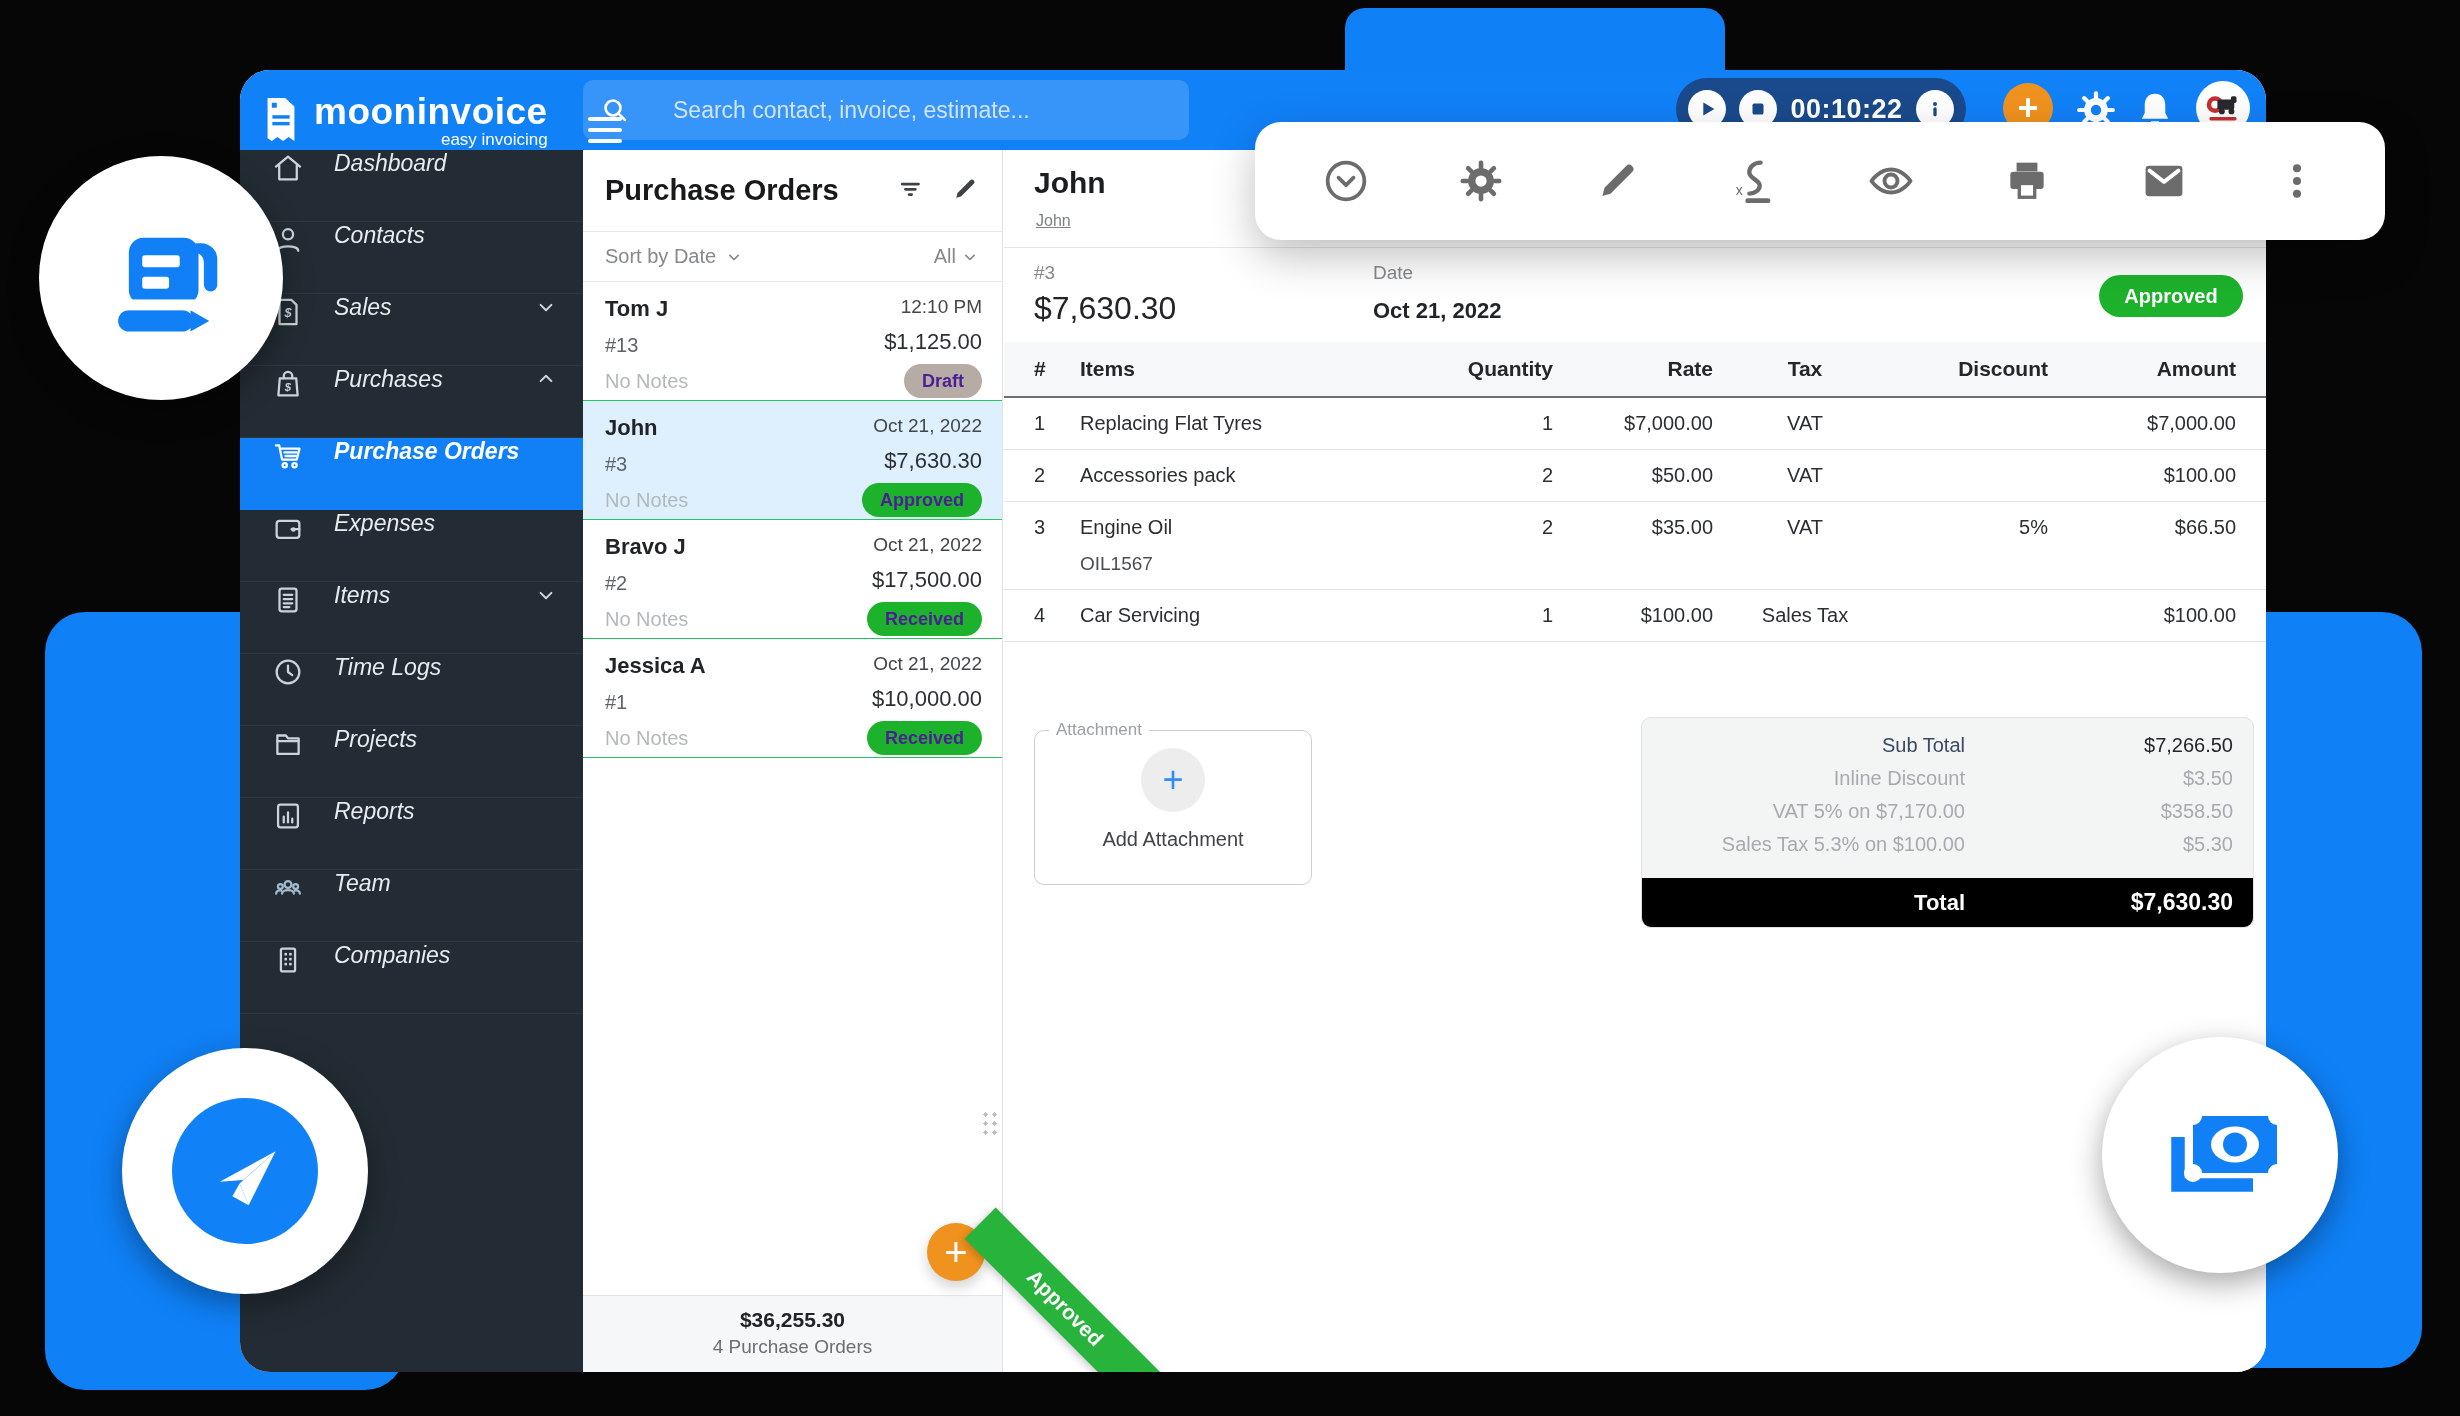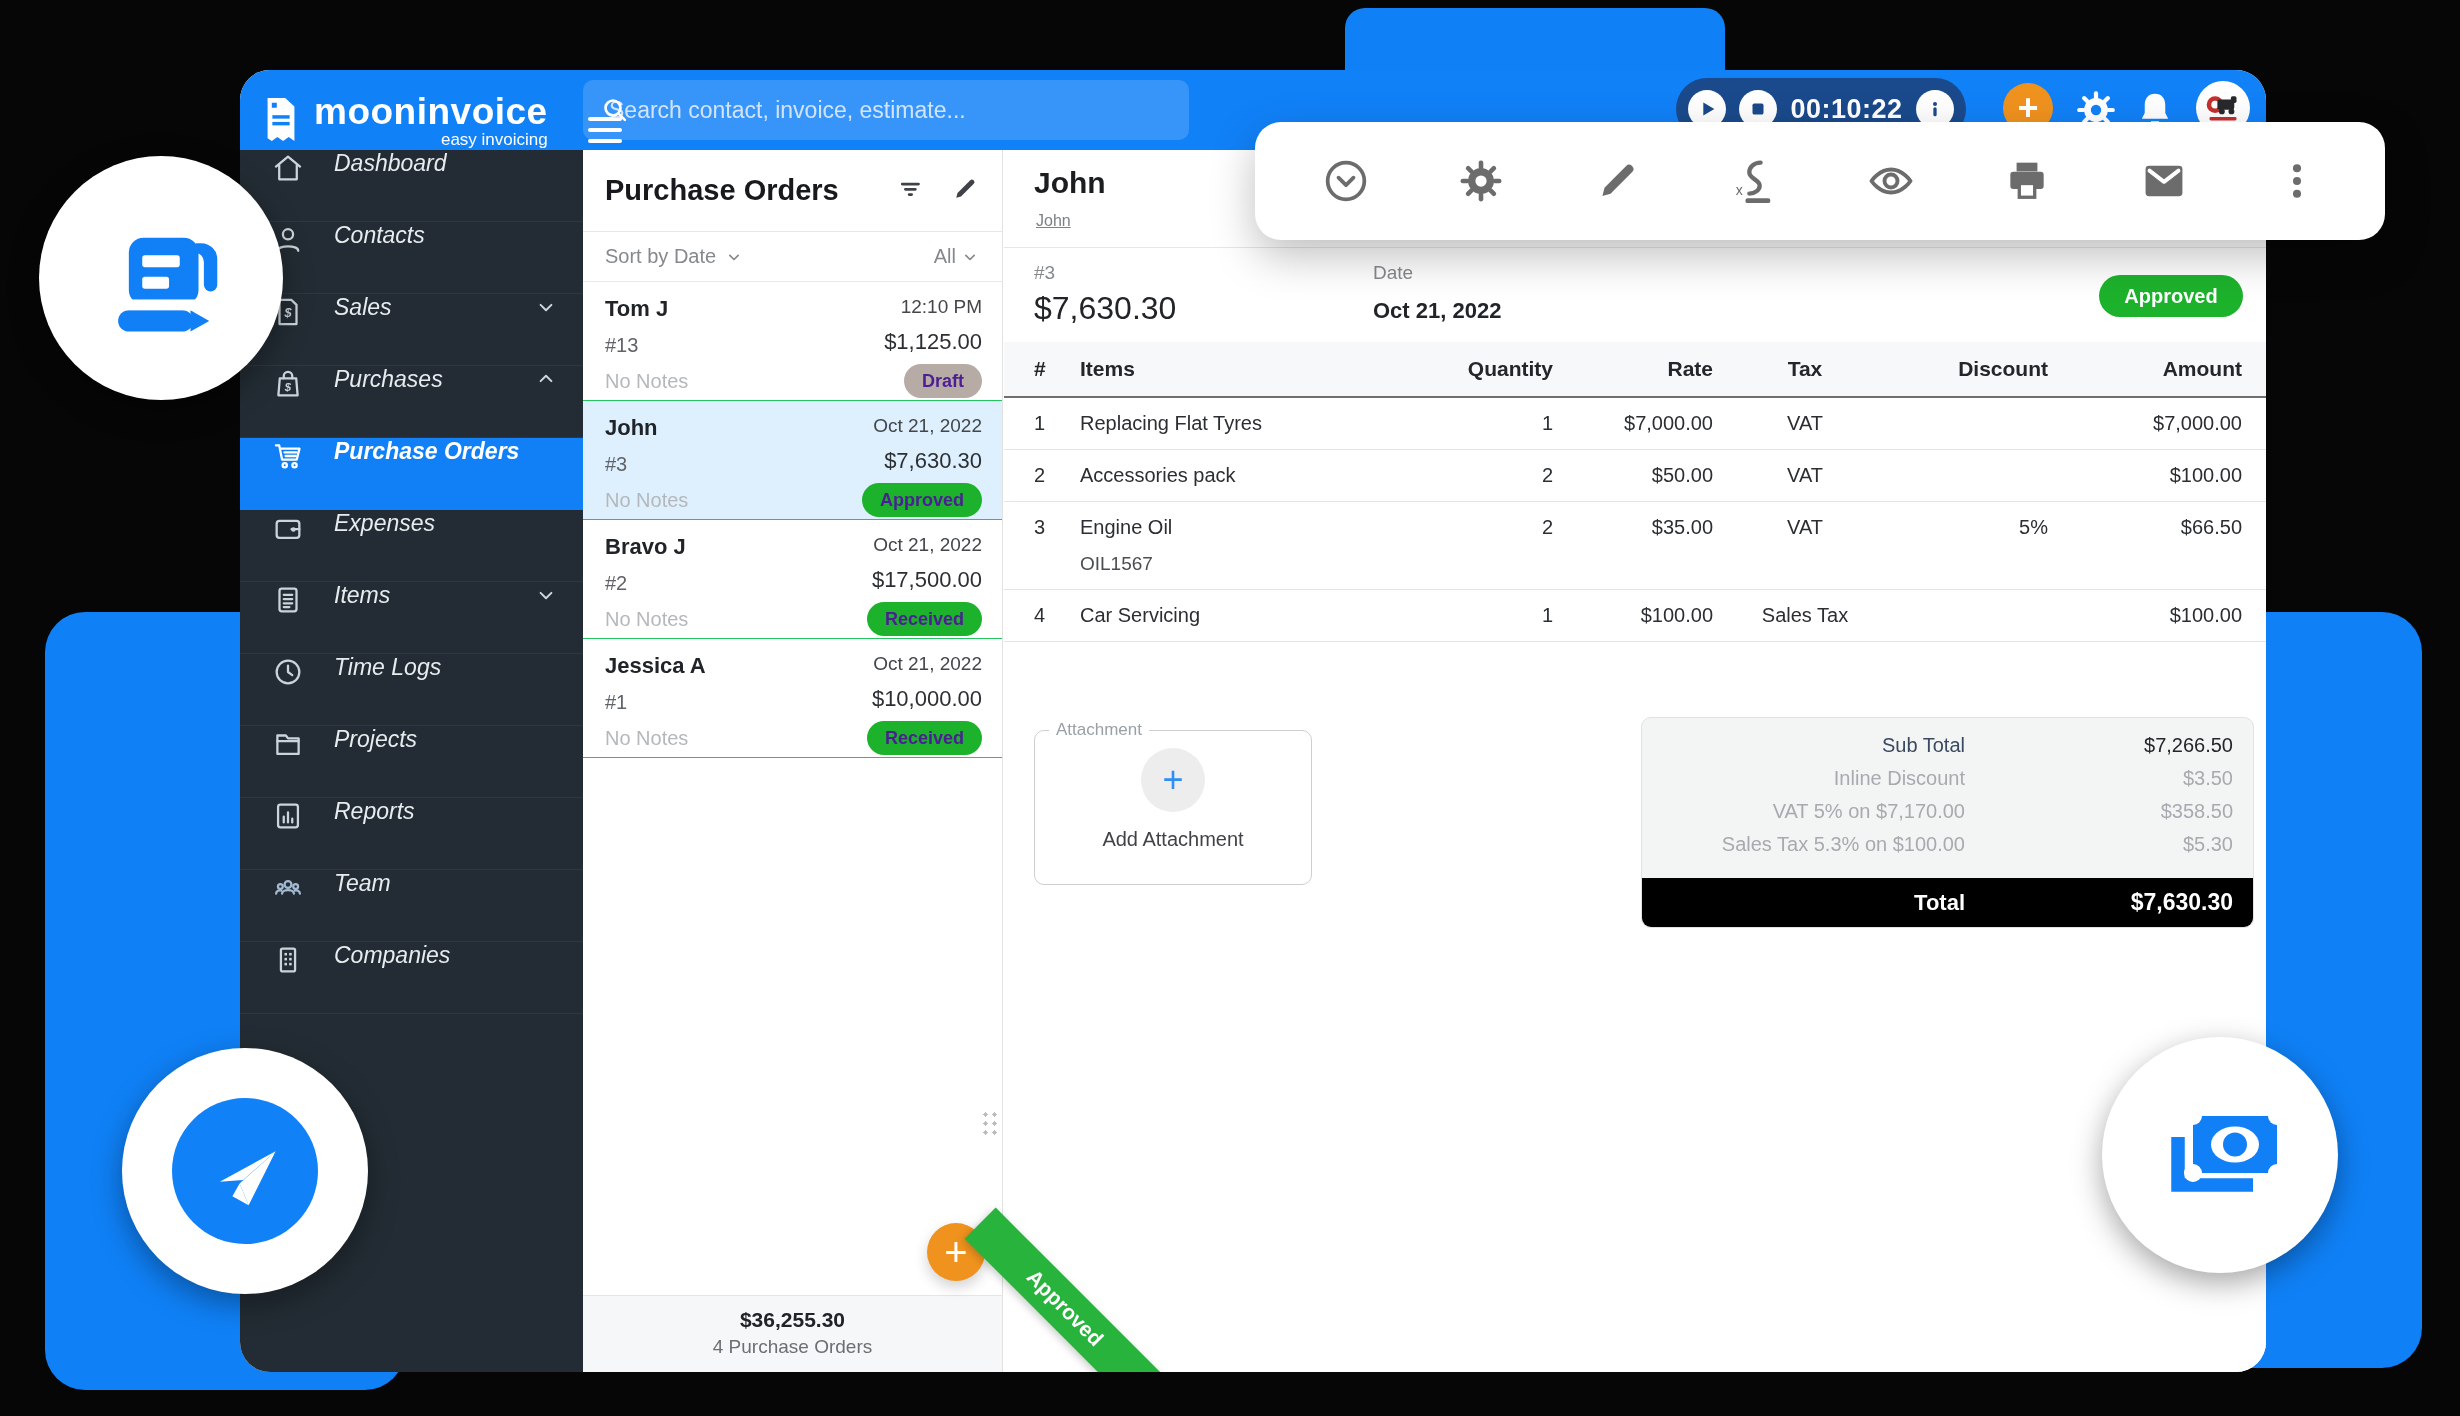--- a/index.html
+++ b/index.html
@@ -17,21 +17,21 @@
 
   
   .topbar{position:absolute;left:0;top:0;right:0;height:80px;background:#1181f8;display:flex;align-items:flex-end;}
   .brand{display:flex;align-items:center;margin-left:18px;}
   .brand-text{margin-left:10px;color:#fff;}
   .brand-name{font-size:37px;font-weight:bold;letter-spacing:.5px;line-height:34px;}
   .brand-tag{font-size:17px;text-align:right;margin-top:1px;}
   .hamburger{margin-left:40px;cursor:pointer;}
   .hamburger div{width:34px;height:4px;background:#fff;border-radius:2px;margin:7px 0;}
   .search{position:absolute;left:343px;top:10px;width:606px;height:60px;}
-  .search input{width:100%;height:100%;background:rgba(255,255,255,.16);border:none;border-radius:10px;padding:0 20px 0 26px;font-size:23px;color:#fff;outline:none;}
+  .search input{width:100%;height:100%;background:rgba(255,255,255,.16);border:none;border-radius:10px;padding:0 20px 0 90px;font-size:23px;color:#fff;outline:none;}
   .search input::placeholder{color:#d2e4fb;}
   .search .mag{position:absolute;left:16px;top:14px;}
   .timerpill{position:absolute;left:1436px;top:8px;width:290px;height:62px;background:#1a4a8c;border-radius:31px;display:flex;align-items:center;justify-content:center;gap:13px;}
   .timer-text{color:#fff;font-size:27px;font-weight:bold;letter-spacing:.5px;}
   .disc{width:38px;height:38px;border-radius:50%;background:#fff;display:flex;align-items:center;justify-content:center;}
   .orangebtn{position:absolute;left:1763px;top:13px;width:50px;height:50px;border-radius:50%;background:#f0921e;color:#fff;font-size:36px;display:flex;align-items:center;justify-content:center;font-weight:bold;line-height:0;}
   .tb-gear{position:absolute;left:1833px;top:17px;}
   .tb-bell{position:absolute;left:1893px;top:17px;}
   .avatar{position:absolute;left:1956px;top:11px;width:54px;height:54px;border-radius:50%;background:#fff;display:flex;align-items:center;justify-content:center;overflow:hidden;}
 
@@ -84,21 +84,21 @@
   .d-status{position:absolute;left:1095px;top:125px;width:144px;height:42px;background:#1db22c;border-radius:21px;color:#fff;font-size:20px;font-weight:bold;display:flex;align-items:center;justify-content:center;}
   .d-table{position:absolute;left:0;right:0;top:192px;border-collapse:collapse;width:100%;}
   .d-table th{font-size:21px;font-weight:bold;color:#23262a;background:#f7f8f9;border-bottom:2px solid #6f6f6f;padding:15px 12px;}
   .d-table td{font-size:20px;color:#2b2f33;border-bottom:1px solid #e4e4e4;padding:14px 12px;vertical-align:top;}
   .d-table .c-num{width:64px;padding-left:30px;text-align:left;}
   .d-table .c-item{text-align:left;}
   .d-table .c-qty{width:150px;text-align:right;}
   .d-table .c-rate{width:160px;text-align:right;}
   .d-table .c-tax{width:160px;text-align:center;}
   .d-table .c-disc{width:175px;text-align:right;}
-  .d-table .c-amt{width:206px;text-align:right;padding-right:24px;}
+  .d-table .c-amt{width:206px;text-align:right;padding-right:30px;}
   .sub-item{font-size:19px;color:#4a4e52;margin-top:14px;}
   .attach{position:absolute;left:30px;top:570px;width:278px;height:165px;border:1.6px solid #cfcfcf;border-radius:10px;margin:0;padding:0;}
   .attach legend{font-size:17px;color:#9aa0a6;margin-left:14px;padding:0 7px;}
   .attach-inner{text-align:center;padding-top:8px;cursor:pointer;}
   .attach-circle{width:64px;height:64px;border-radius:50%;background:#ededed;margin:0 auto;display:flex;align-items:center;justify-content:center;font-size:36px;color:#2f8df5;font-weight:300;line-height:0;}
   .attach-label{font-size:20px;color:#3f4347;margin-top:16px;}
   .totals{position:absolute;left:637px;top:567px;width:613px;background:#f3f4f4;border:1px solid #e2e2e2;border-radius:10px;overflow:hidden;}
   .t-rows{padding:16px 20px 12px 0;}
   .t-row{display:flex;justify-content:flex-end;align-items:baseline;height:33px;font-size:20px;}
   .t-label{color:#a7abb0;text-align:right;}

